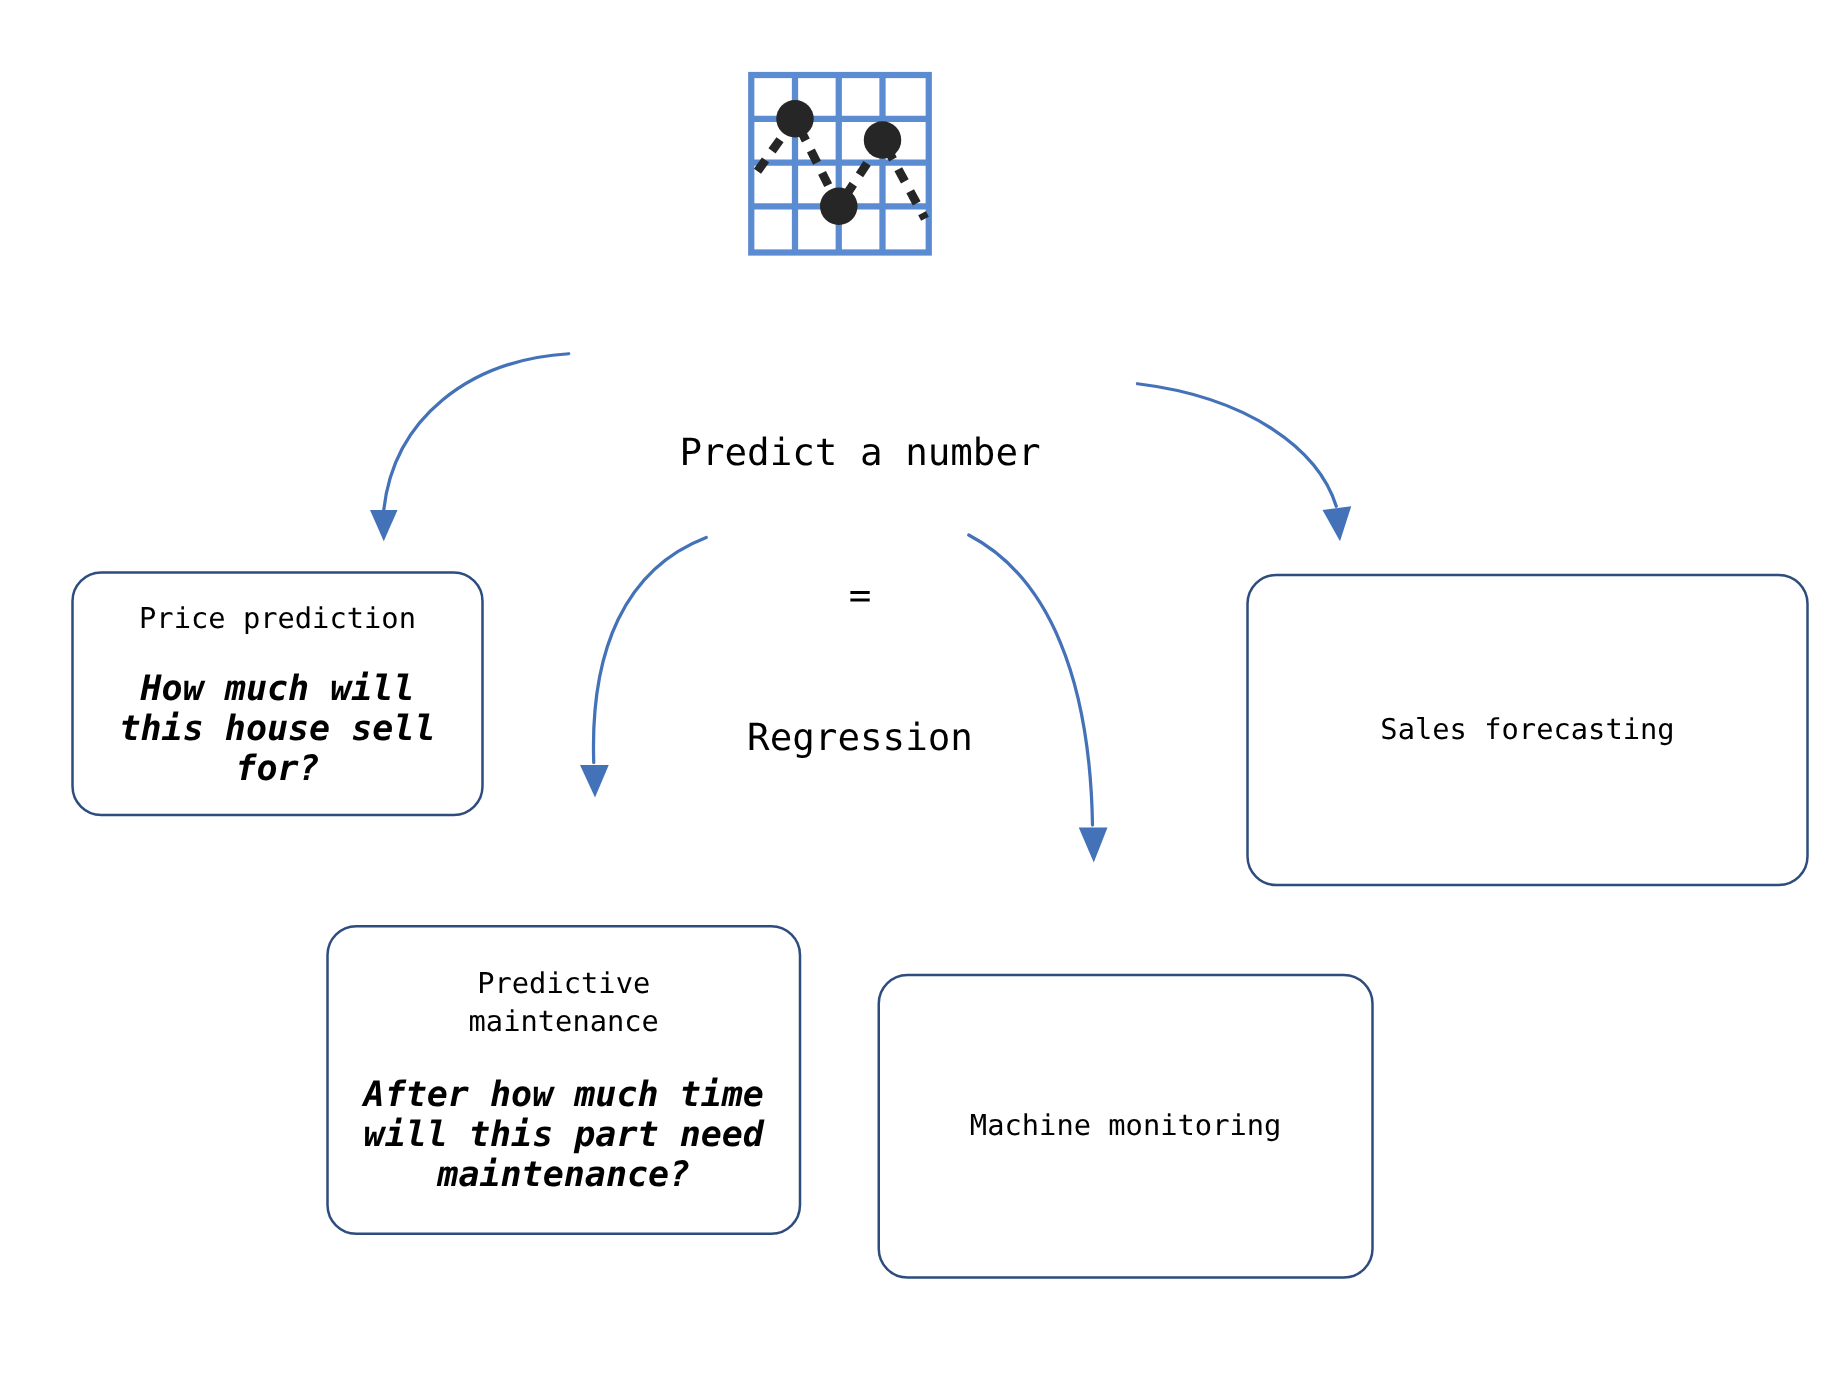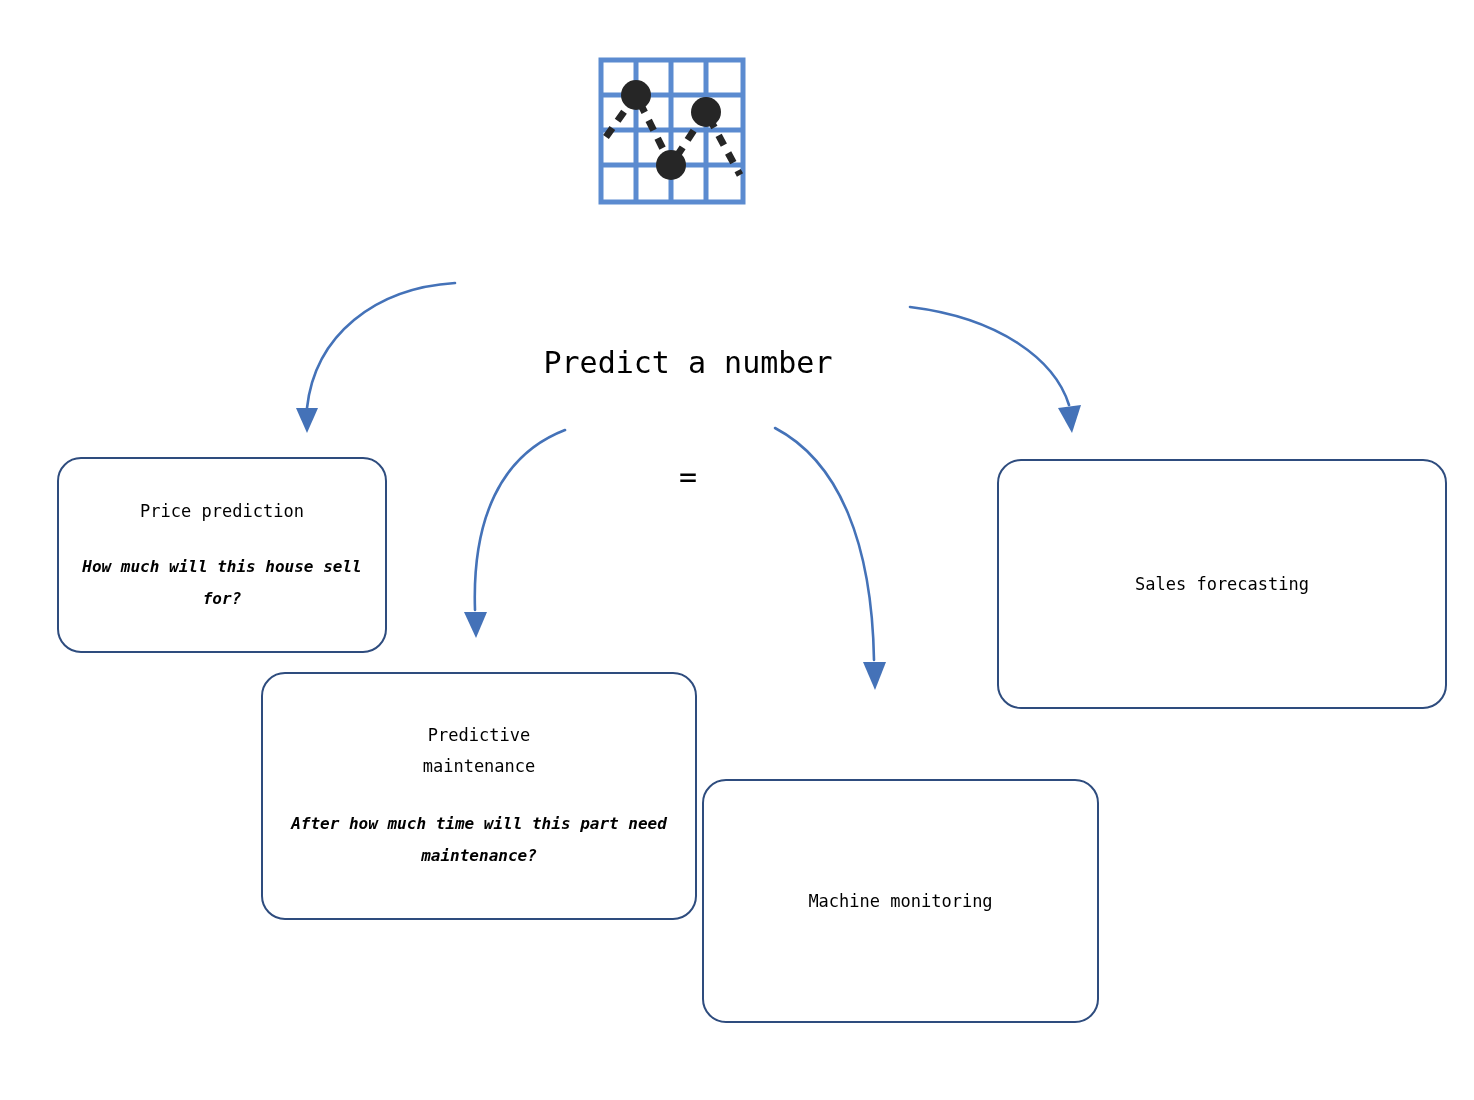--- a/index.html
+++ b/index.html
@@ -65,41 +65,41 @@
     border-radius: 24px;
     display: flex;
     flex-direction: column;
     align-items: center;
     justify-content: center;
     text-align: center;
     padding: 10px 14px;
   }
   .card-title {
     font-family: "DejaVu Sans Mono", monospace;
-    font-size: 17px;
+    font-size: 23px;
     line-height: 31px;
     color: #000000;
     white-space: pre-line;
     font-style: normal;
   }
   .card-question {
     font-family: "DejaVu Sans Mono", monospace;
     font-style: italic;
     font-weight: bold;
-    font-size: 16px;
+    font-size: 28px;
     line-height: 32px;
     color: #000000;
     margin-top: 26px;
   }
 
   
   #card-price      { left: 57px;   top: 457px; width: 330px;  height: 196px; }
   #card-price .card-question { margin-top: 24px; }
 
-  #card-maint      { left: 261px;  top: 672px; width: 436px;  height: 248px; }
+  #card-maint      { left: 261px;  top: 740px; width: 380px;  height: 248px; }
   #card-maint .card-question { }
 
   #card-machine    { left: 702px;  top: 779px; width: 397px;  height: 244px; justify-content: center; }
   #card-machine .card-question { margin-top: 28px; }
 
   #card-sales      { left: 997px;  top: 459px; width: 450px;  height: 250px; }
   #card-sales .card-question { margin-top: 28px; }
 </style>
 </head>
 <body>
@@ -146,20 +146,21 @@
 
     <g>
       <path d="M 910 307 C 1000 318 1055 360 1069 405" fill="none" stroke="#4472B8" stroke-width="2.6" stroke-linecap="round"></path>
       <polygon points="1072,433 1058,408 1081,405" fill="#4472B8"></polygon>
     </g>
   </svg>
 
   <div class="hub-title">
     <span class="line">Predict a number</span>
     <span class="line">=</span>
+    <span class="line">Regression</span>
   </div>
 
   <div class="card" id="card-price">
     <div class="card-title">Price prediction</div>
     <div class="card-question">How much will this house sell for?</div>
   </div>
 
   <div class="card" id="card-maint">
     <div class="card-title">Predictive
 maintenance</div>

